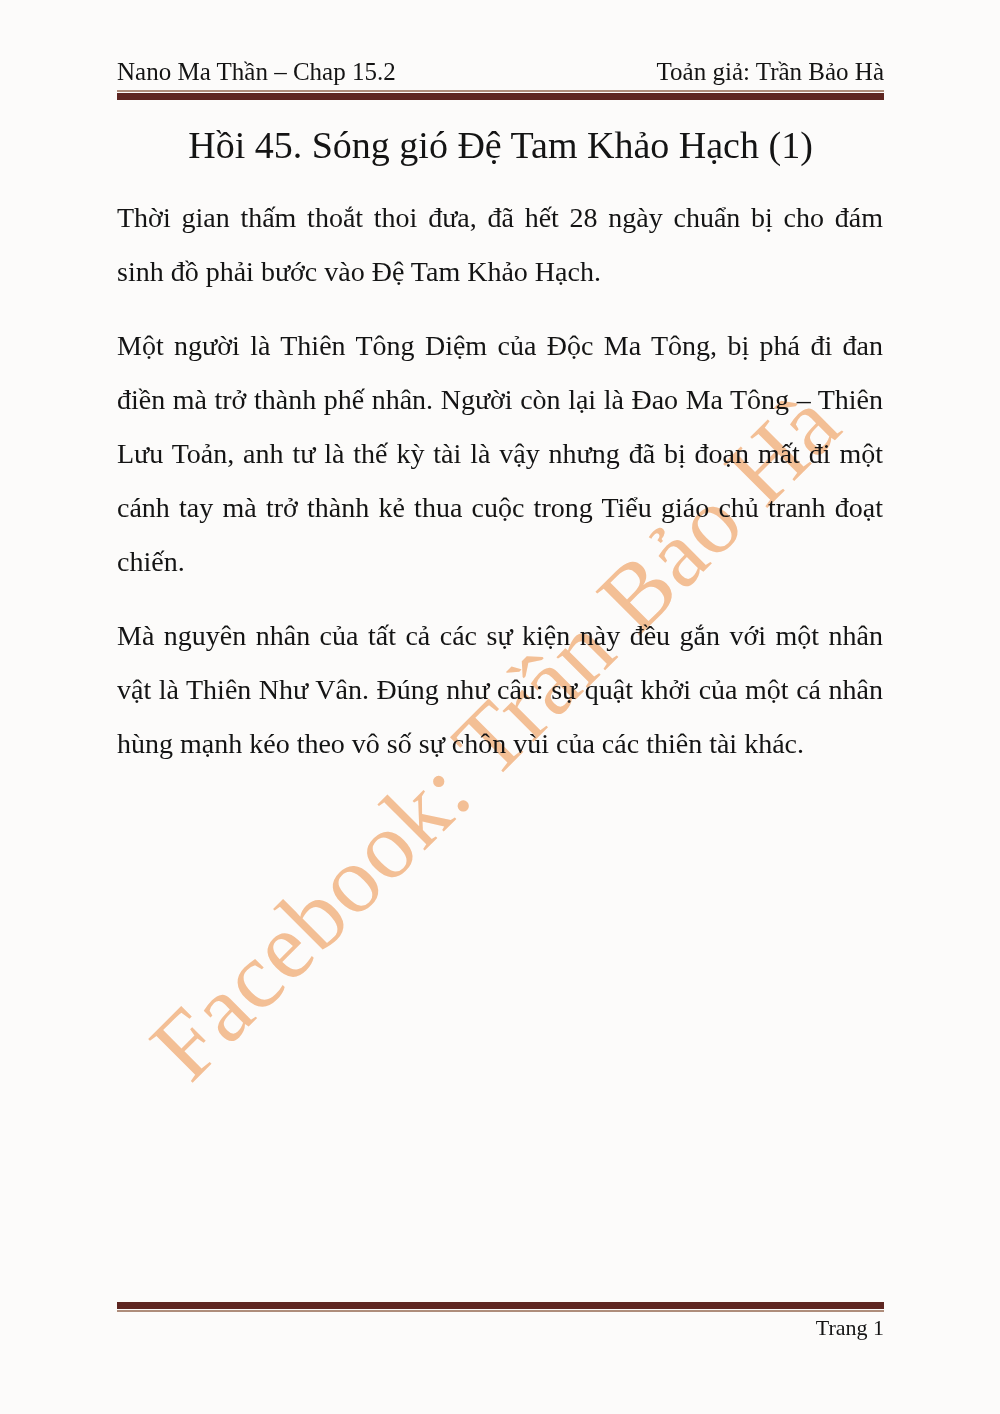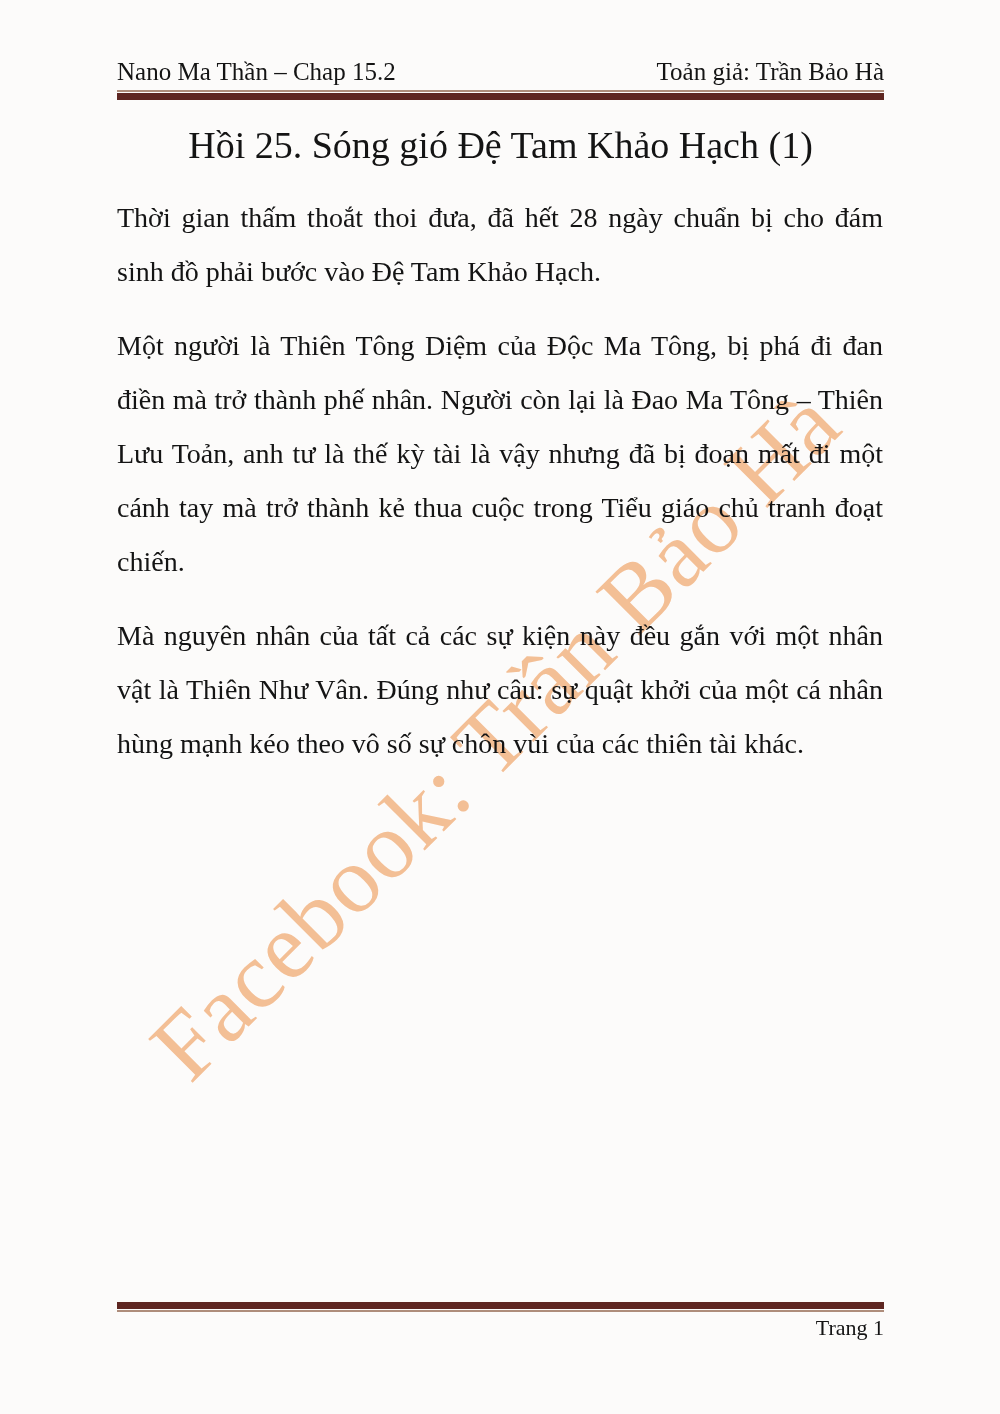--- a/index.html
+++ b/index.html
@@ -124,21 +124,21 @@
 
   <div class="watermark">Facebook: Trần Bảo Hà</div>
 
   <div class="header">
     <span>Nano Ma Thần – Chap 15.2</span>
     <span>Toản giả: Trần Bảo Hà</span>
   </div>
 
   <div class="header-rule"></div>
 
-  <h1 class="title">Hồi 25. Sóng gió Đệ Tam Khảo Hạch (1)</h1>
+  <h1 class="title">Hồi 45. Sóng gió Đệ Tam Khảo Hạch (1)</h1>
 
   <div class="body-text">
     <p>Thời gian thấm thoắt thoi đưa, đã hết 28 ngày chuẩn bị cho đám sinh đồ phải bước vào Đệ Tam Khảo Hạch.</p>
     <p>Một người là Thiên Tông Diệm của Độc Ma Tông, bị phá đi đan điền mà trở thành phế nhân. Người còn lại là Đao Ma Tông – Thiên Lưu Toản, anh tư là thế kỳ tài là vậy nhưng đã bị đoạn mất đi một cánh tay mà trở thành kẻ thua cuộc trong Tiểu giáo chủ tranh đoạt chiến.</p>
     <p>Mà nguyên nhân của tất cả các sự kiện này đều gắn với một nhân vật là Thiên Như Vân. Đúng như câu: sự quật khởi của một cá nhân hùng mạnh kéo theo vô số sự chôn vùi của các thiên tài khác.</p>
   </div>
 
   <div class="footer-rule">
     <div class="thick"></div>
     <div class="thin"></div>

